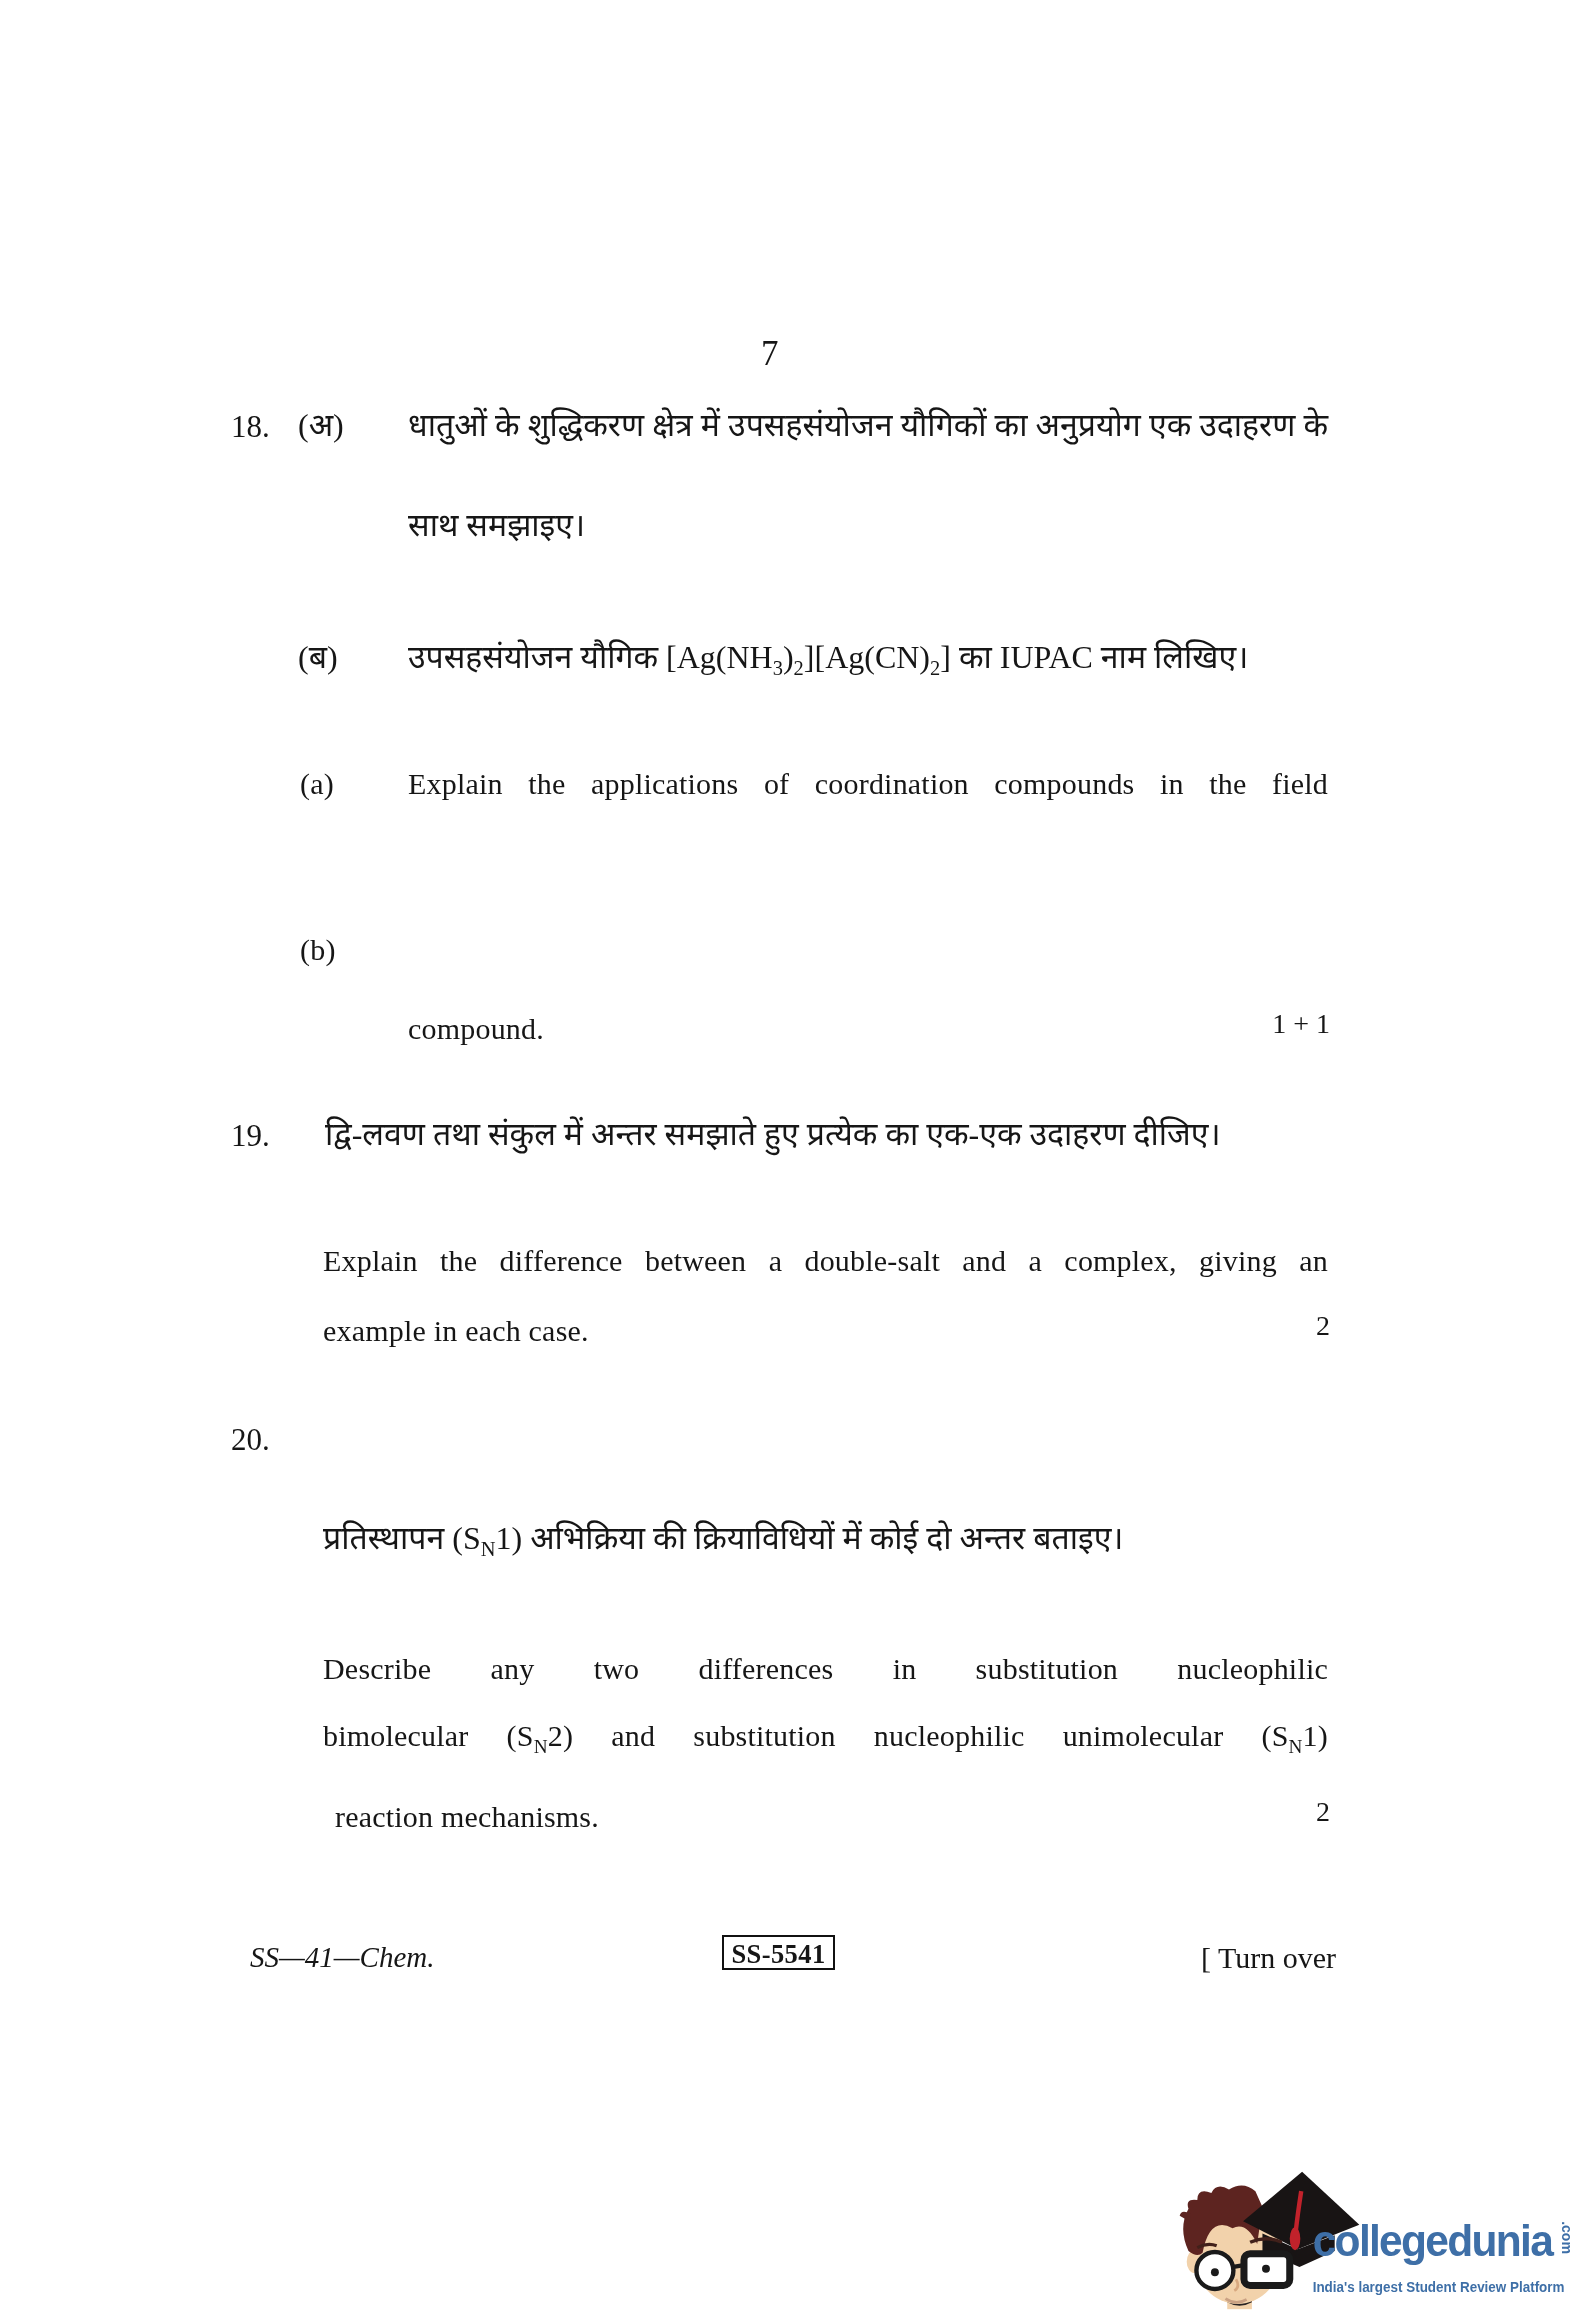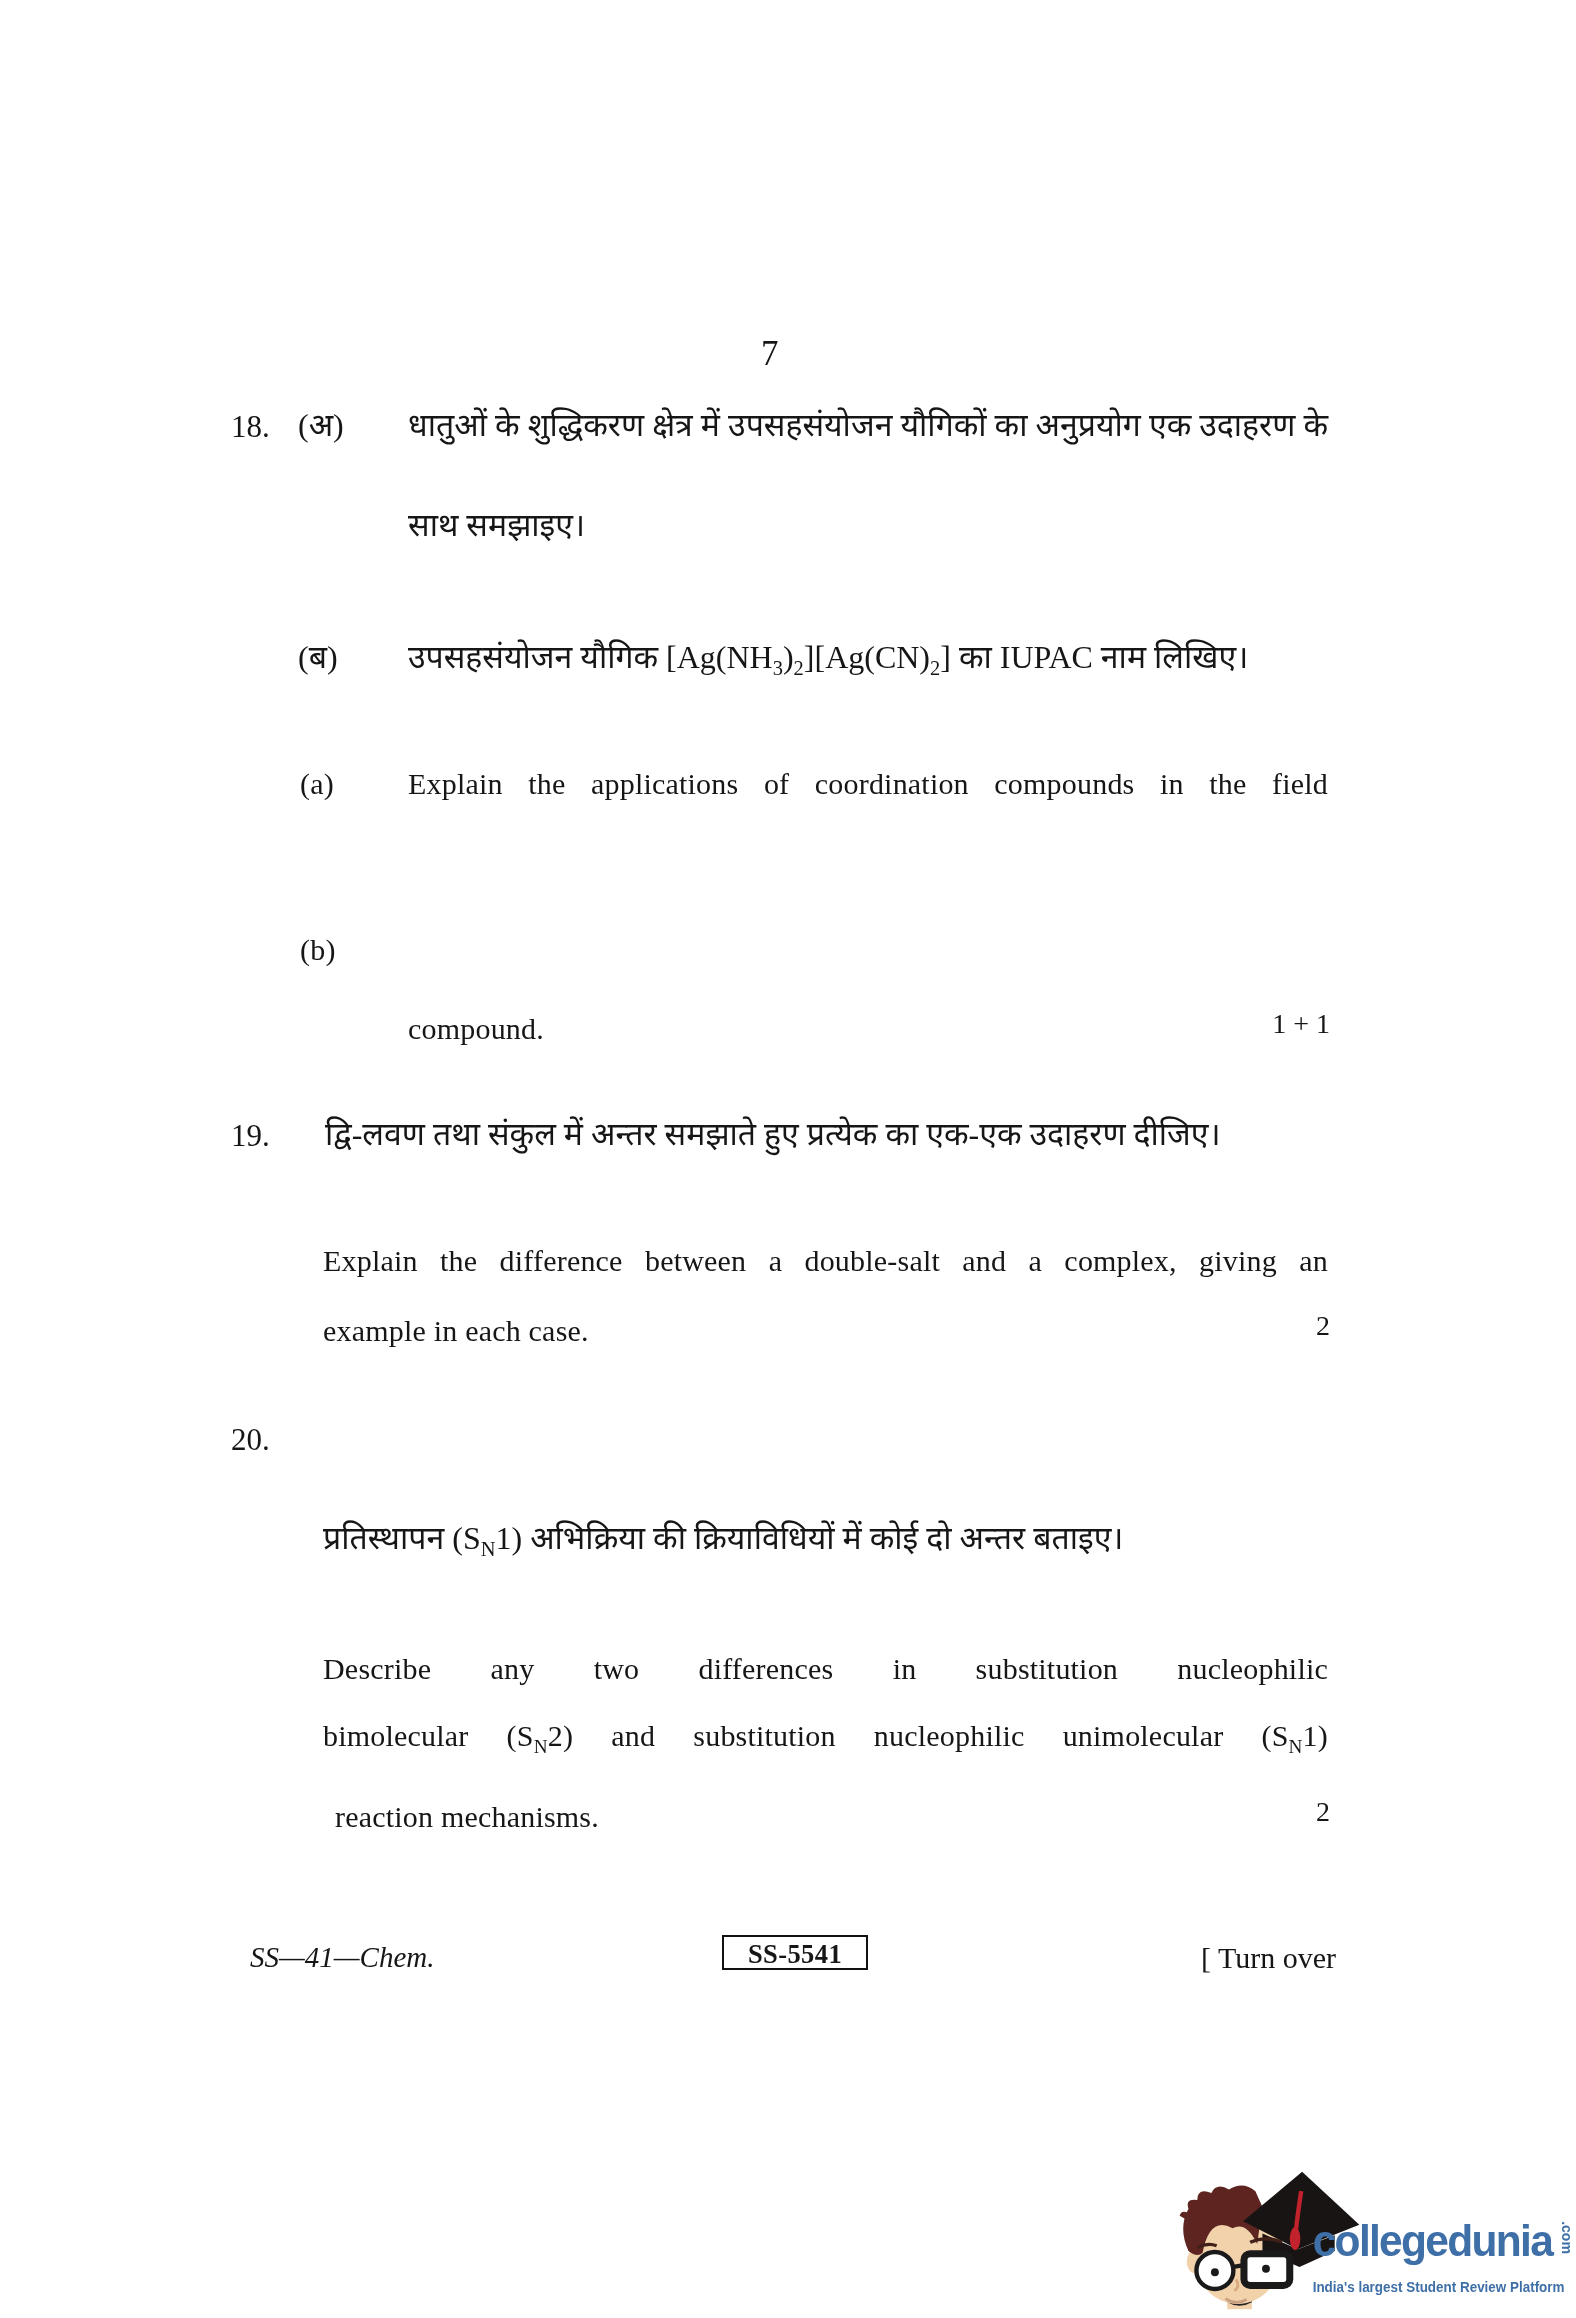--- a/index.html
+++ b/index.html
@@ -10,21 +10,21 @@
   .abs { position:absolute; }
   .eng  { font-size:30px; line-height:41px; letter-spacing:0.2px; }
   .hindi{ font-size:32px; line-height:53px; }
   .just { text-align:justify; text-align-last:justify; }
   .fsub { vertical-align:sub; font-size:64%; line-height:0; }
   .qnum { font-size:31px; }
   .marks{ font-size:28px; text-align:right; }
   .pageno { font-size:35px; }
   .footer-left { font-style:italic; font-size:29px; }
   .footer-box {
-    border:2.6px solid #111; width:146px; height:35px; text-align:center;
+    border:2.6px solid #111; width:113px; height:35px; text-align:center;
     font-weight:bold; font-size:26.5px; line-height:34px; letter-spacing:0.4px;
     box-sizing:border-box;
   }
   .turnover { font-size:30px; text-align:right; width:206px; }
   svg text { font-family:"Liberation Sans", sans-serif; }
 </style>
 </head>
 <body>
 
 <div id="page">

